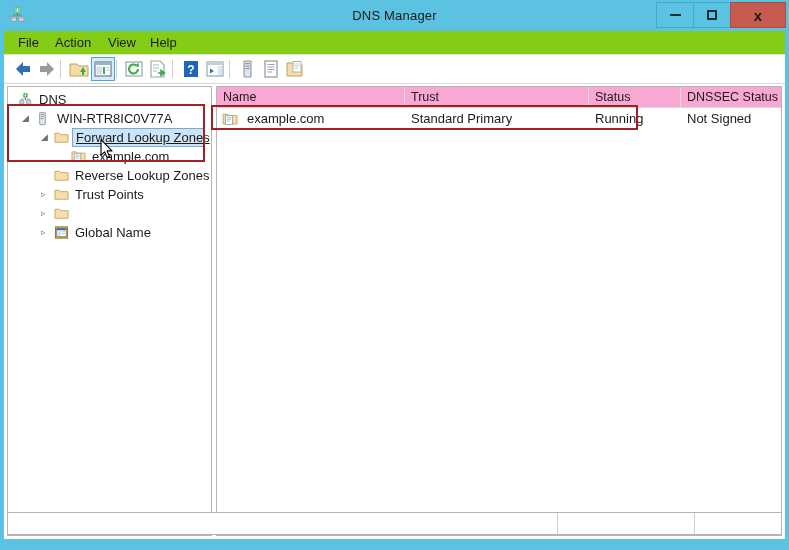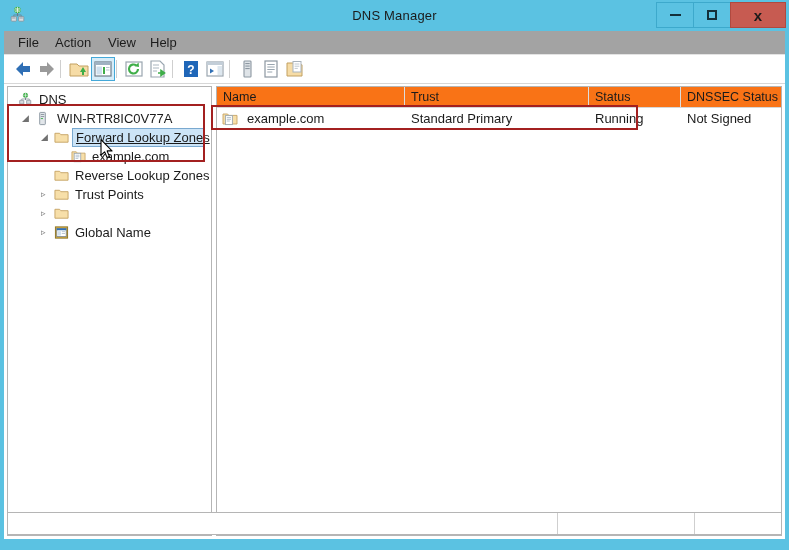--- a/index.html
+++ b/index.html
@@ -89,21 +89,21 @@
     width: 781px; height: 508px;
     background: #ffffff;
     box-sizing: border-box;
   }
 
   
   .menubar {
     position: absolute;
     left: 0; top: 0;
     width: 781px; height: 24px;
-    background: #a3a3a3;
+    background: #84cc16;
     border-bottom: 1px solid #e3e3e3;
     box-sizing: border-box;
   }
   .menu-item {
     position: absolute;
     top: 0;
     height: 23px;
     line-height: 23px;
     font-size: 13px;
     color: #1c1c1c;
@@ -208,21 +208,21 @@
   .lv-col {
     position: absolute;
     top: 0;
     height: 20px;
     line-height: 20px;
     font-size: 12.5px;
     color: #1b1b1b;
     border-right: 1px solid #dcdcdc;
     box-sizing: border-box;
     padding-left: 6px;
-    background: #f97316;
+    background: #f9a8d4;
     cursor: default;
   }
   .lv-row {
     position: absolute;
     left: 0; top: 21px;
     width: 564px; height: 22px;
   }
   .lv-cell {
     position: absolute;
     top: 0;

